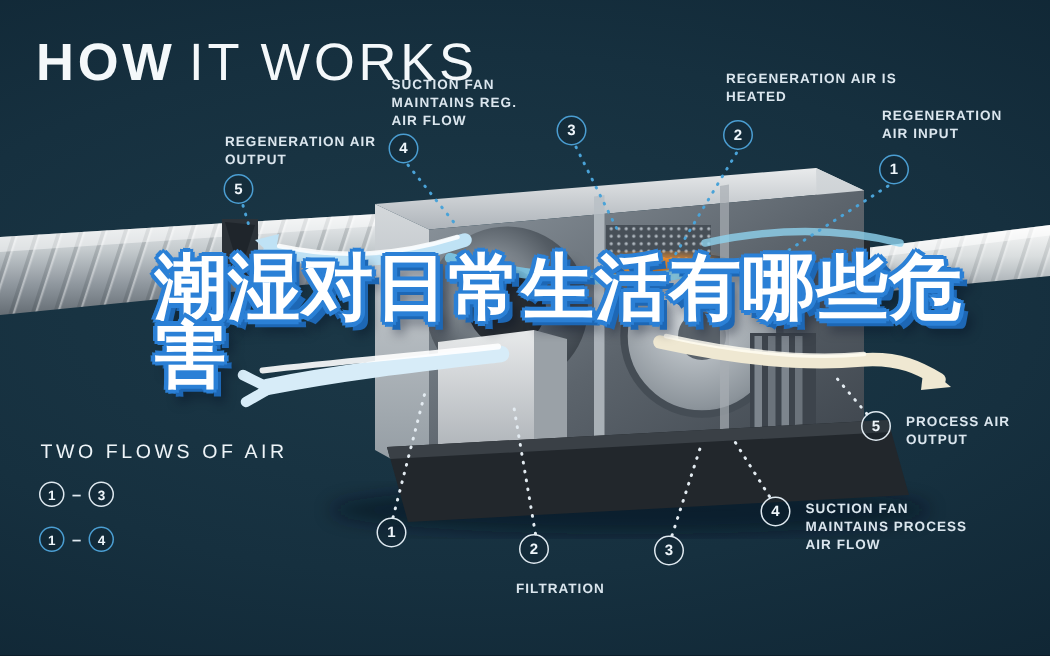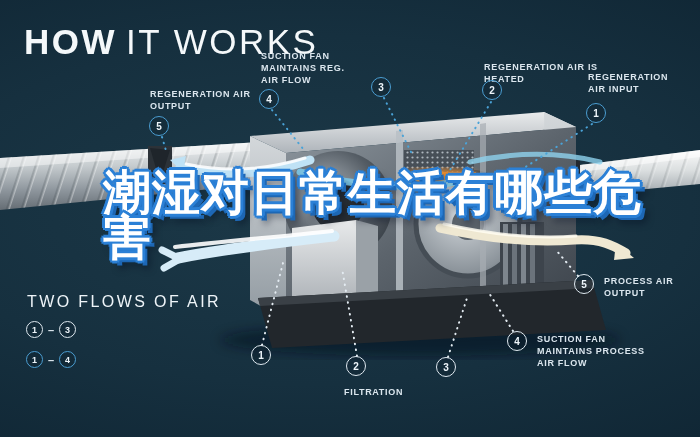--- a/index.html
+++ b/index.html
@@ -16,21 +16,21 @@
   .title .l{font-weight:300;margin-left:9px;}
 
   .lbl{position:absolute;z-index:4;color:#dbe6ee;font-size:9px;font-weight:700;
        letter-spacing:.7px;line-height:1.35;text-transform:uppercase;}
   .num{position:absolute;z-index:4;width:18px;height:18px;border-radius:50%;
        display:flex;align-items:center;justify-content:center;
        font-size:10px;font-weight:700;color:#eef5fa;background:rgba(10,26,38,.25);}
   .num.blue{border:1.6px solid #4b9ed2;}
   .num.white{border:1.6px solid #dfe9f0;}
 
-  .legend-h{position:absolute;left:27px;top:293px;z-index:4;color:#eef4f8;font-size:16px;
+  .legend-h{position:absolute;left:27px;top:293px;z-index:4;color:#eef4f8;font-size:13px;
             font-weight:500;letter-spacing:2.4px;white-space:nowrap;}
   .legend-row{position:absolute;z-index:4;display:flex;align-items:center;}
   .legend-row .num{position:static;width:15px;height:15px;font-size:9px;}
   .legend-row .dash{color:#dfe9f0;font-size:11px;margin:0 5px;font-weight:700;}
   .legend-row .rlbl{margin-left:13px;color:#dbe6ee;font-size:10px;font-weight:700;letter-spacing:1px;}
 
   .cn{position:absolute;left:103px;top:170px;width:600px;z-index:6;
       font-family:"DejaVu Sans",sans-serif;font-weight:900;
       font-size:48px;line-height:45px;letter-spacing:1px;color:#ffffff;
       text-shadow:
@@ -199,21 +199,21 @@
 
   <div class="lbl" style="left:261px;top:50px;width:92px;">SUCTION FAN MAINTAINS REG. AIR FLOW</div>
   <div class="num blue" style="left:259px;top:89px;">
       <span>4</span>
     </div>
 
   <div class="num blue" style="left:371px;top:77px;">
       <span>3</span>
     </div>
 
-  <div class="lbl" style="left:484px;top:61px;width:125px;">REGENERATION AIR IS HEATED</div>
+  <div class="lbl" style="left:484px;top:46px;width:125px;">REGENERATION AIR IS HEATED</div>
   <div class="num blue" style="left:482px;top:80px;">
       <span>2</span>
     </div>
 
   <div class="lbl" style="left:588px;top:71px;width:100px;">REGENERATION AIR INPUT</div>
   <div class="num blue" style="left:586px;top:103px;">
       <span>1</span>
     </div>
 
   <div class="num white" style="left:574px;top:274px;">

